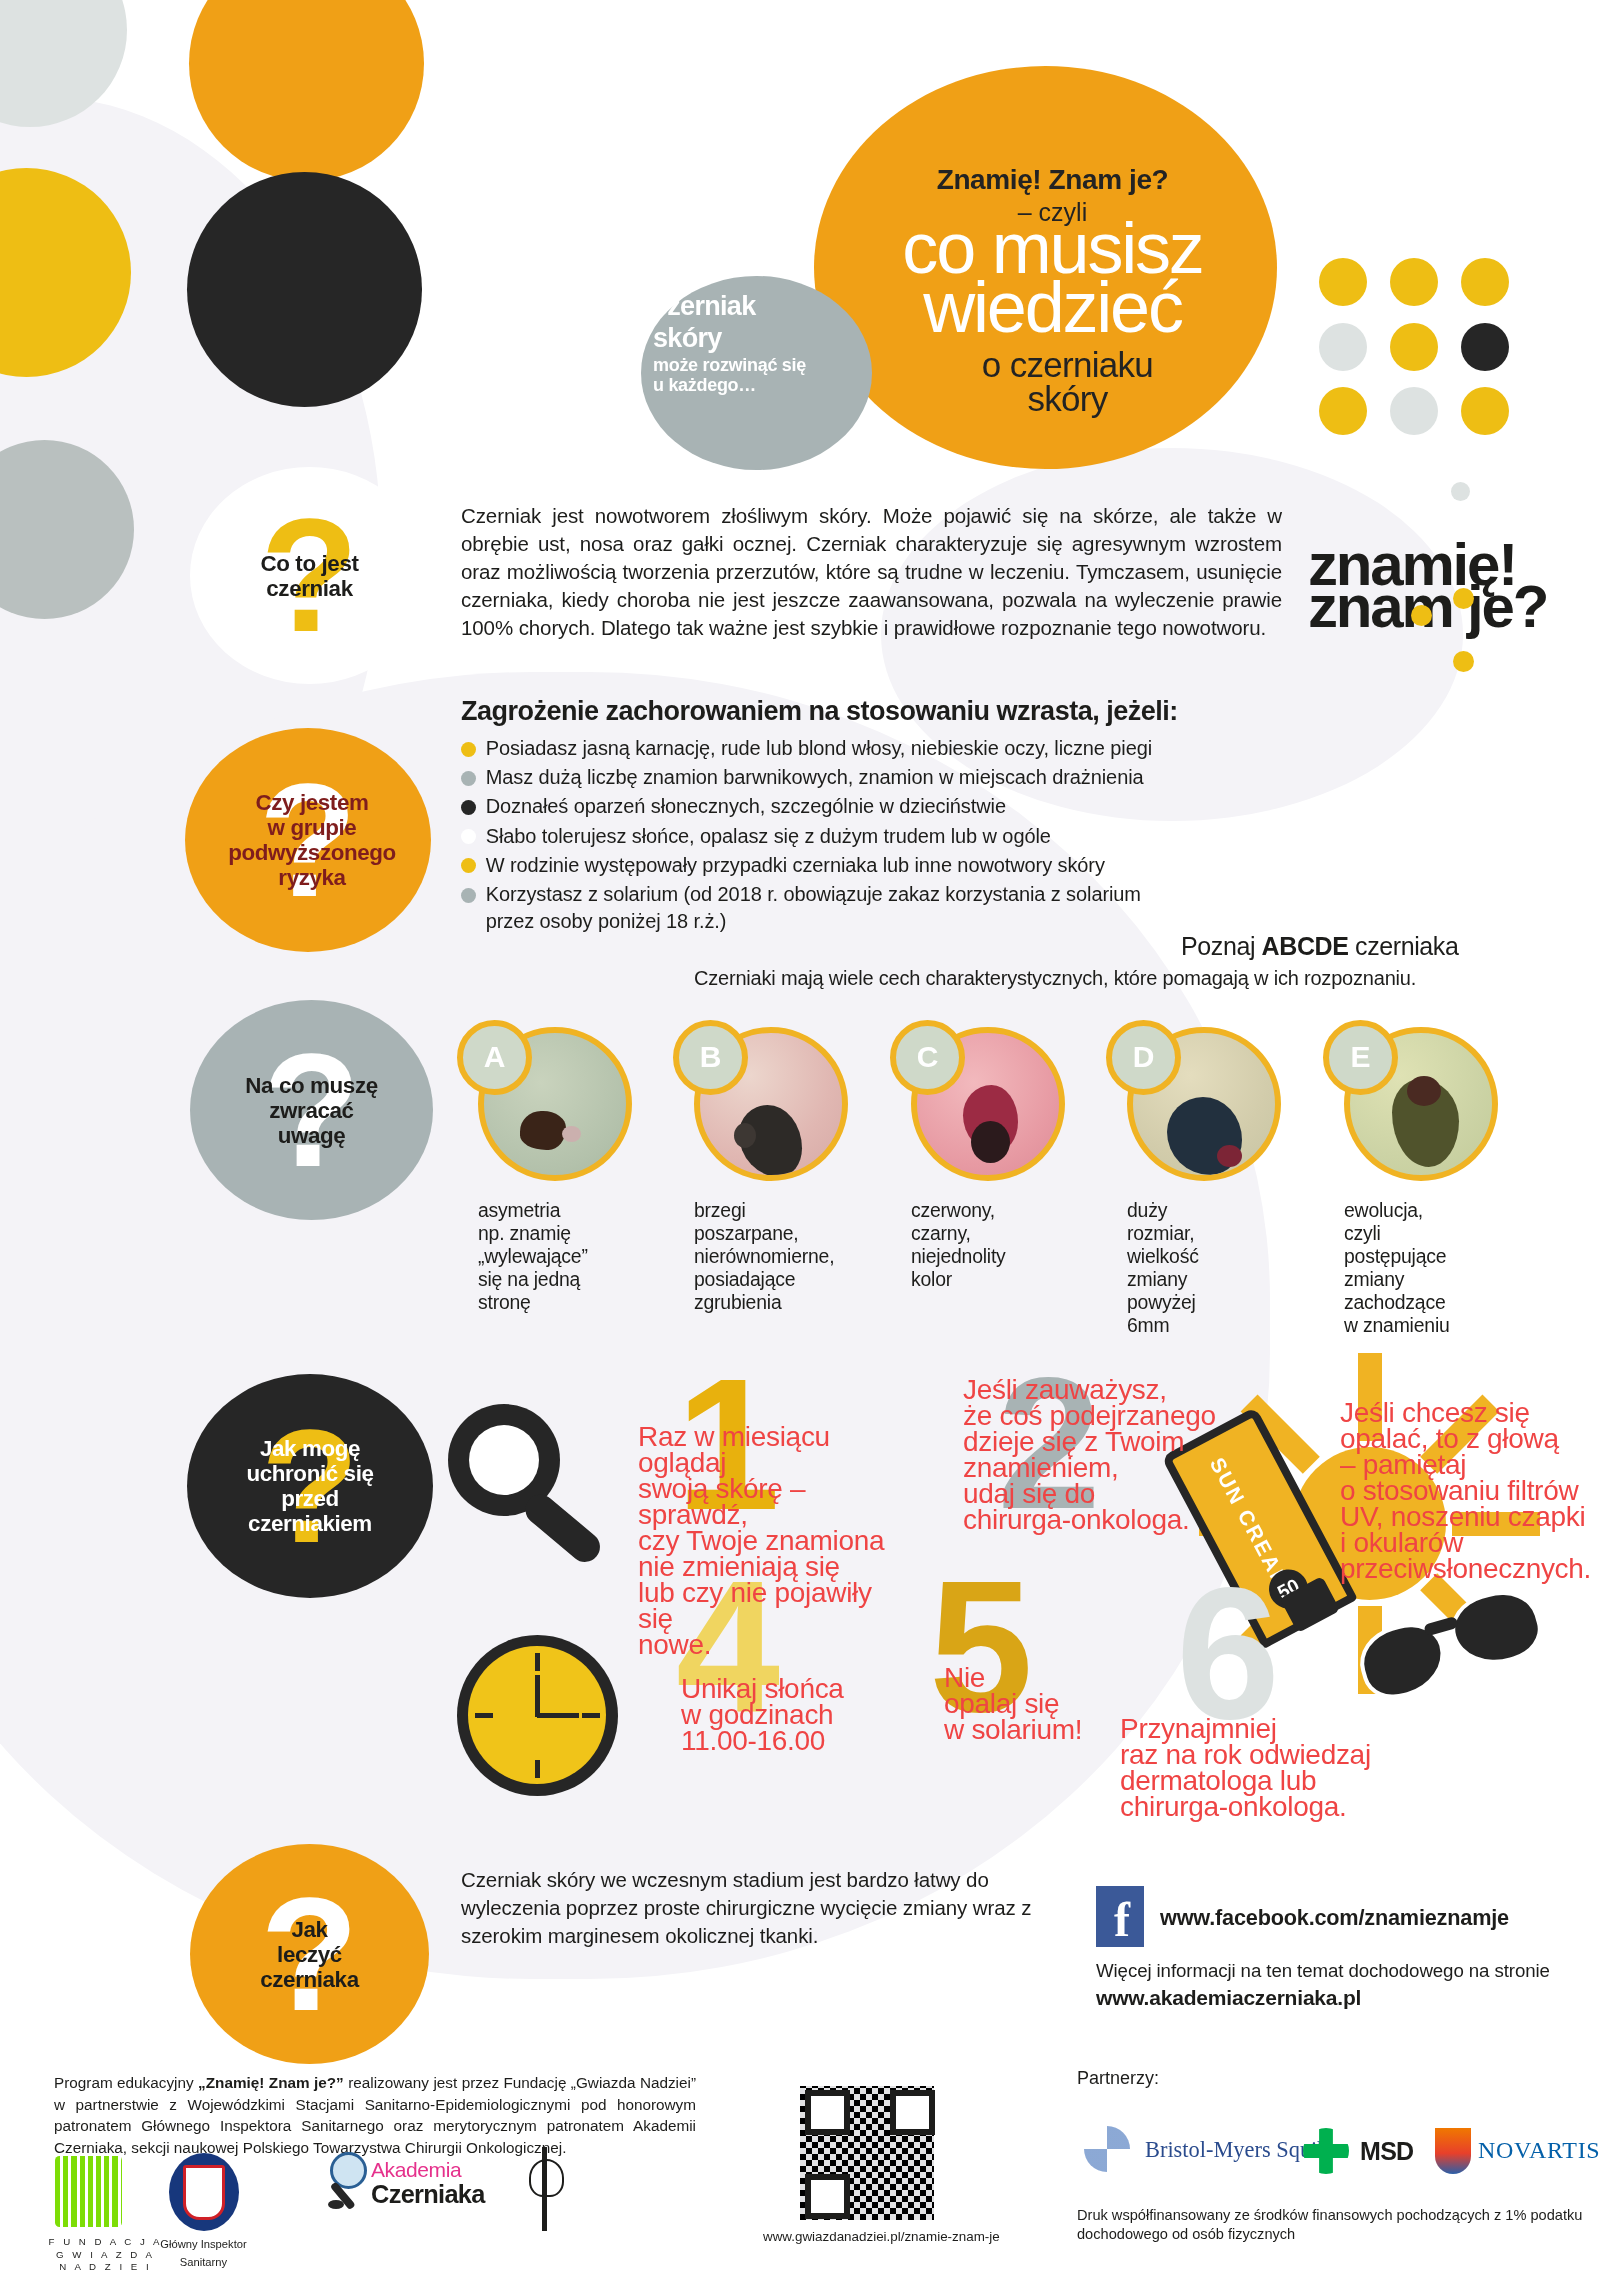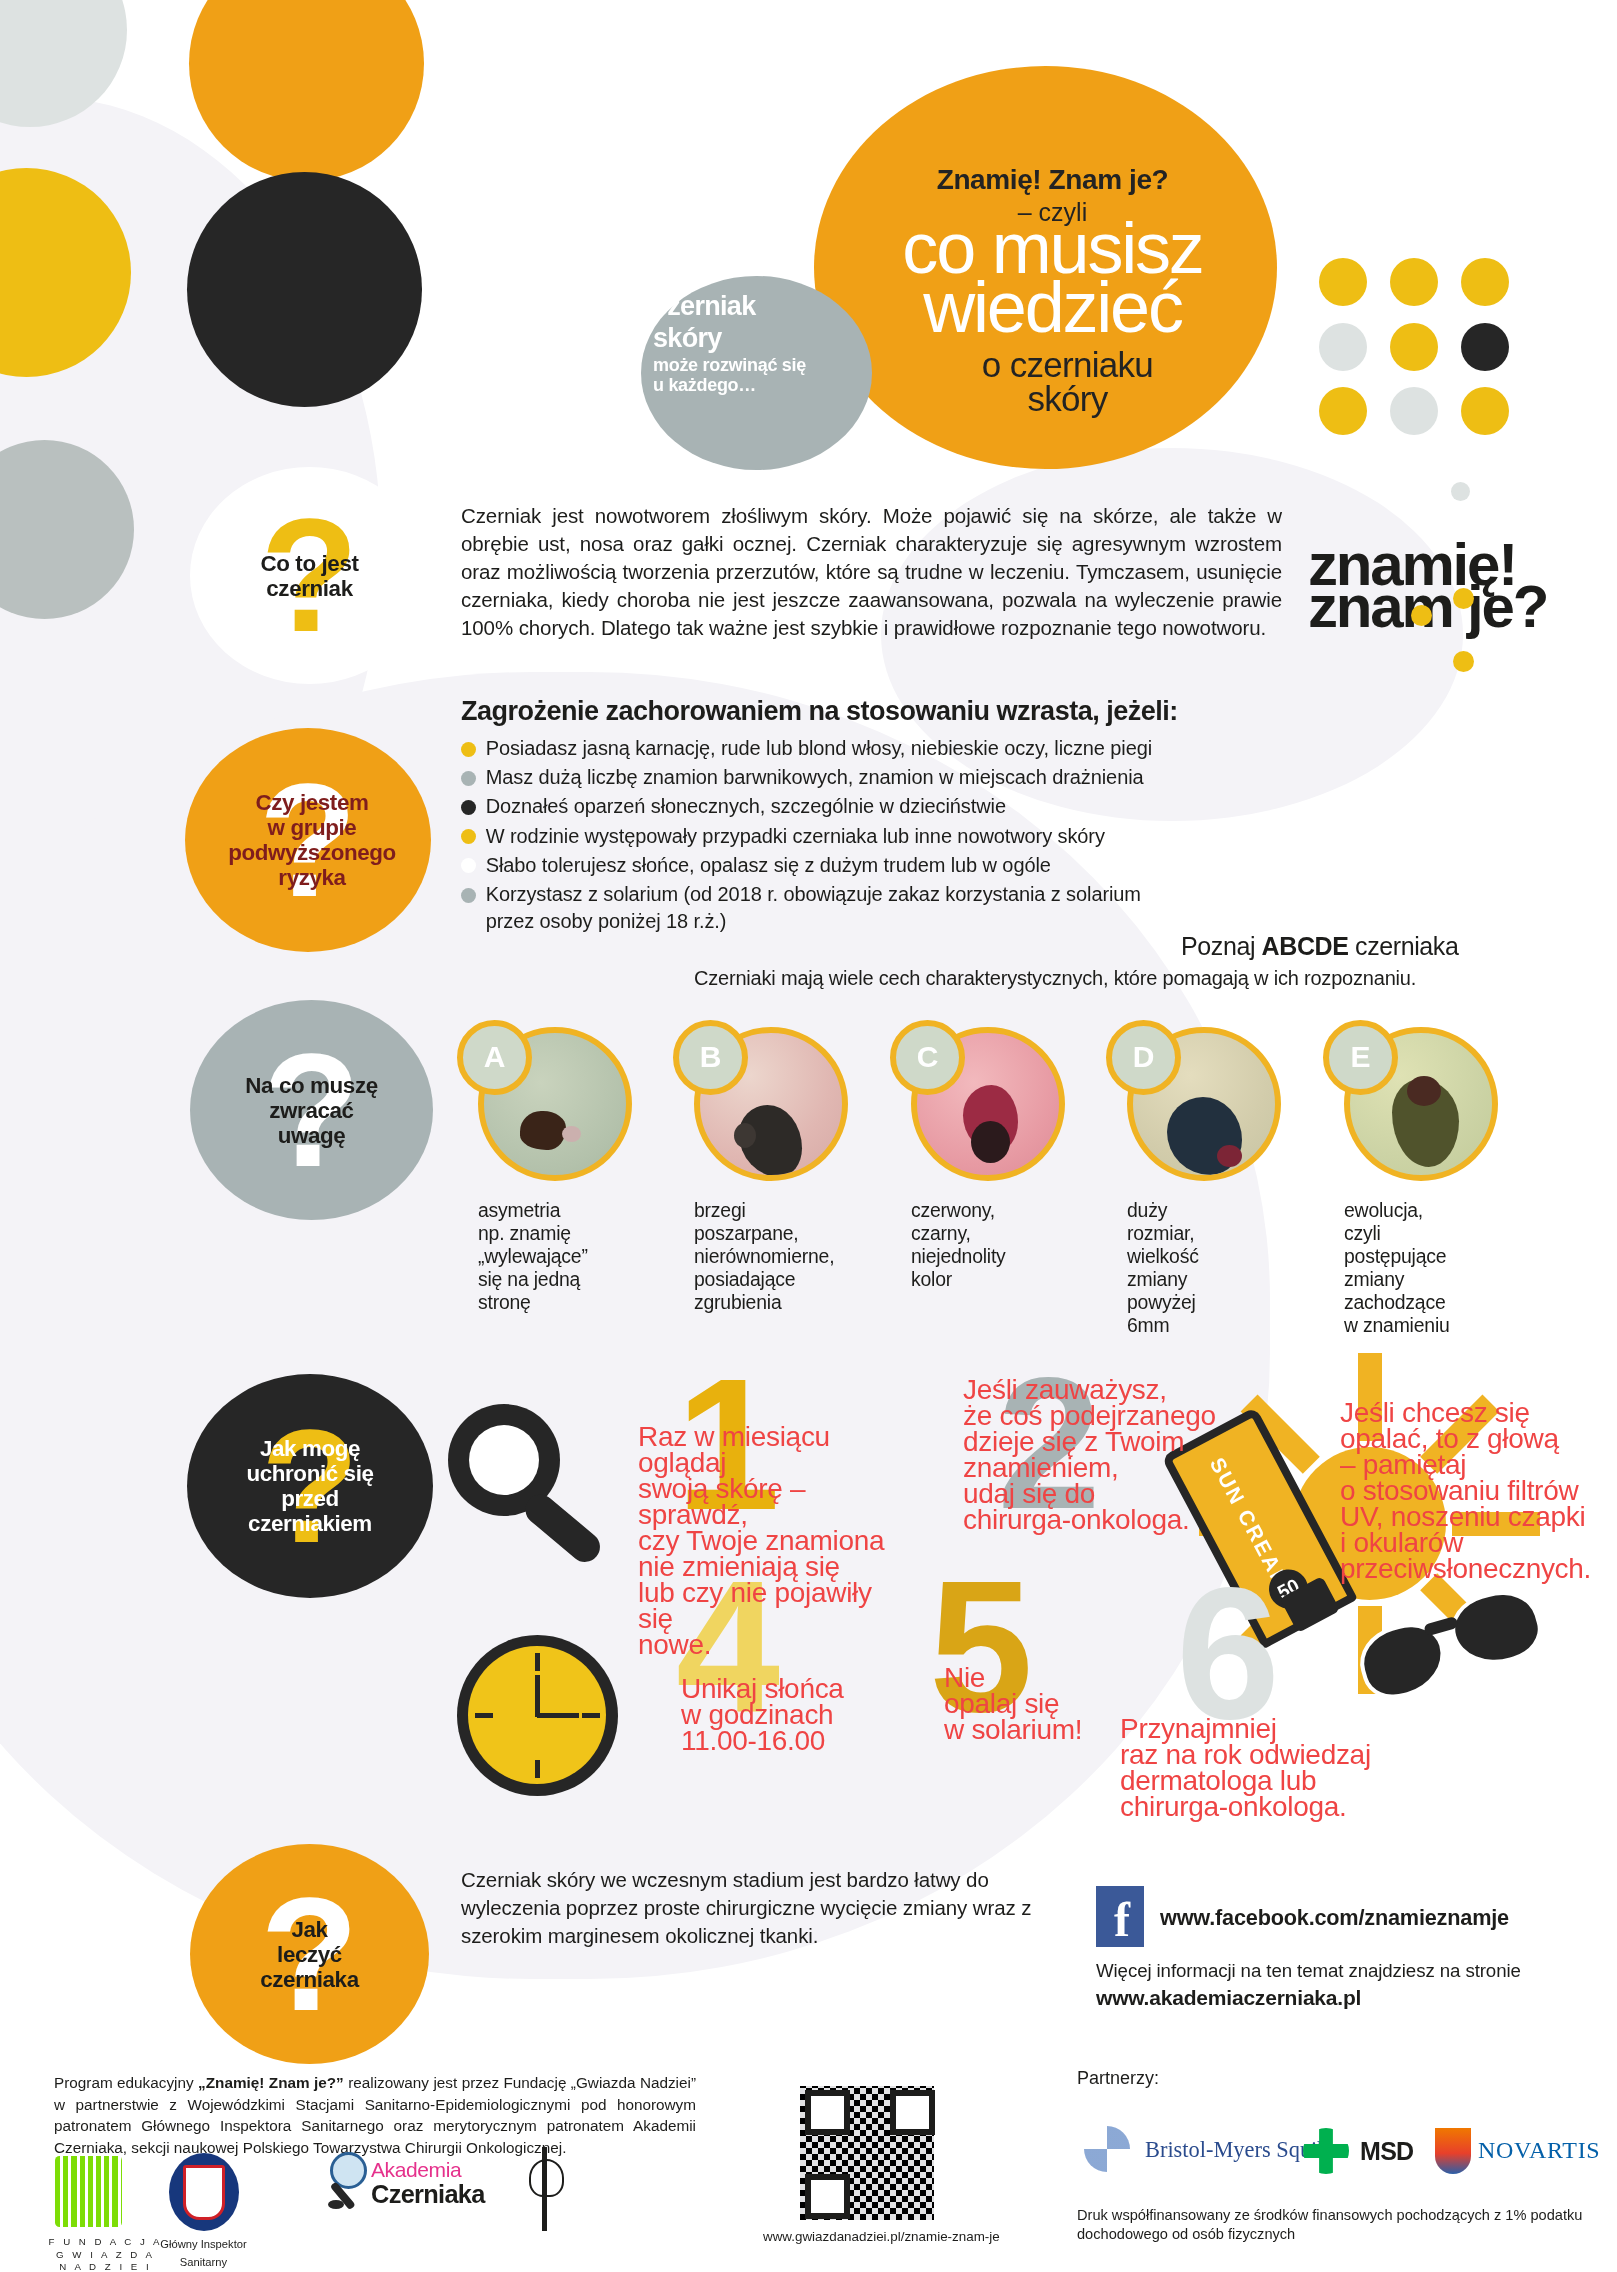--- a/index.html
+++ b/index.html
@@ -198,26 +198,26 @@
     </div>
     <div class="risk-row">
       <span class="risk-dot" style="background:#a8b3b4;"></span>
       <span class="risk-txt">Masz dużą liczbę znamion barwnikowych, znamion w miejscach drażnienia</span>
     </div>
     <div class="risk-row">
       <span class="risk-dot" style="background:#262626;"></span>
       <span class="risk-txt">Doznałeś oparzeń słonecznych, szczególnie w dzieciństwie</span>
     </div>
     <div class="risk-row">
+      <span class="risk-dot" style="background:#ffffff;"></span>
+      <span class="risk-txt">Słabo tolerujesz słońce, opalasz się z dużym trudem lub w ogóle</span>
+    </div>
+    <div class="risk-row">
       <span class="risk-dot" style="background:#eebe14;"></span>
       <span class="risk-txt">W rodzinie występowały przypadki czerniaka lub inne nowotwory skóry</span>
-    </div>
-    <div class="risk-row">
-      <span class="risk-dot" style="background:#ffffff;"></span>
-      <span class="risk-txt">Słabo tolerujesz słońce, opalasz się z dużym trudem lub w ogóle</span>
     </div>
     <div class="risk-row">
       <span class="risk-dot" style="background:#a8b3b4;"></span>
       <span class="risk-txt" style="max-width:657px;display:inline-block;">Korzystasz z solarium (od 2018 r. obowiązuje zakaz korzystania z solarium przez osoby poniżej 18 r.ż.)</span>
     </div>
   </div>
 
   <div class="abcde-head">
     <span>Poznaj </span><b>ABCDE</b><span> czerniaka</span>
   </div>
@@ -371,21 +371,21 @@
   <div class="tiptext" style="left:1120px;top:1716px;width:269px;white-space:pre-line;">Przynajmniej
 raz na rok odwiedzaj
 dermatologa lub
 chirurga-onkologa.</div>
 
   <div class="para" style="left:461px;top:1866px;width:597px;text-align:left;">Czerniak skóry we wczesnym stadium jest bardzo łatwy do wyleczenia poprzez proste chirurgiczne wycięcie zmiany wraz z szerokim marginesem okolicznej tkanki.</div>
 
   <div class="fb-box"></div>
   <div class="fb-f">f</div>
   <div class="fb-url">www.facebook.com/znamieznamje</div>
-  <div class="more-info">Więcej informacji na ten temat znajdziesz na stronie</div>
+  <div class="more-info">Więcej informacji na ten temat dochodowego na stronie</div>
   <div class="akad-url">www.akademiaczerniaka.pl</div>
 
   <div class="prog-text">
     <span>Program edukacyjny </span><b>„Znamię! Znam je?”</b><span> realizowany jest przez Fundację „Gwiazda Nadziei” w partnerstwie z Wojewódzkimi Stacjami Sanitarno-Epidemiologicznymi pod honorowym patronatem Głównego Inspektora Sanitarnego oraz merytorycznym patronatem Akademii Czerniaka, sekcji naukowej Polskiego Towarzystwa Chirurgii Onkologicznej.</span>
   </div>
 
   <div style="position:absolute;left:55px;top:2156px;width:67px;height:71px;background:
         repeating-linear-gradient(90deg,#7ddd06 0 5.2px,#ffffff 5.2px 8.2px);border-radius:4.5px;"></div>
   <div class="gw-cap" style="white-space:pre-line;">F U N D A C J A
 G W I A Z D A

